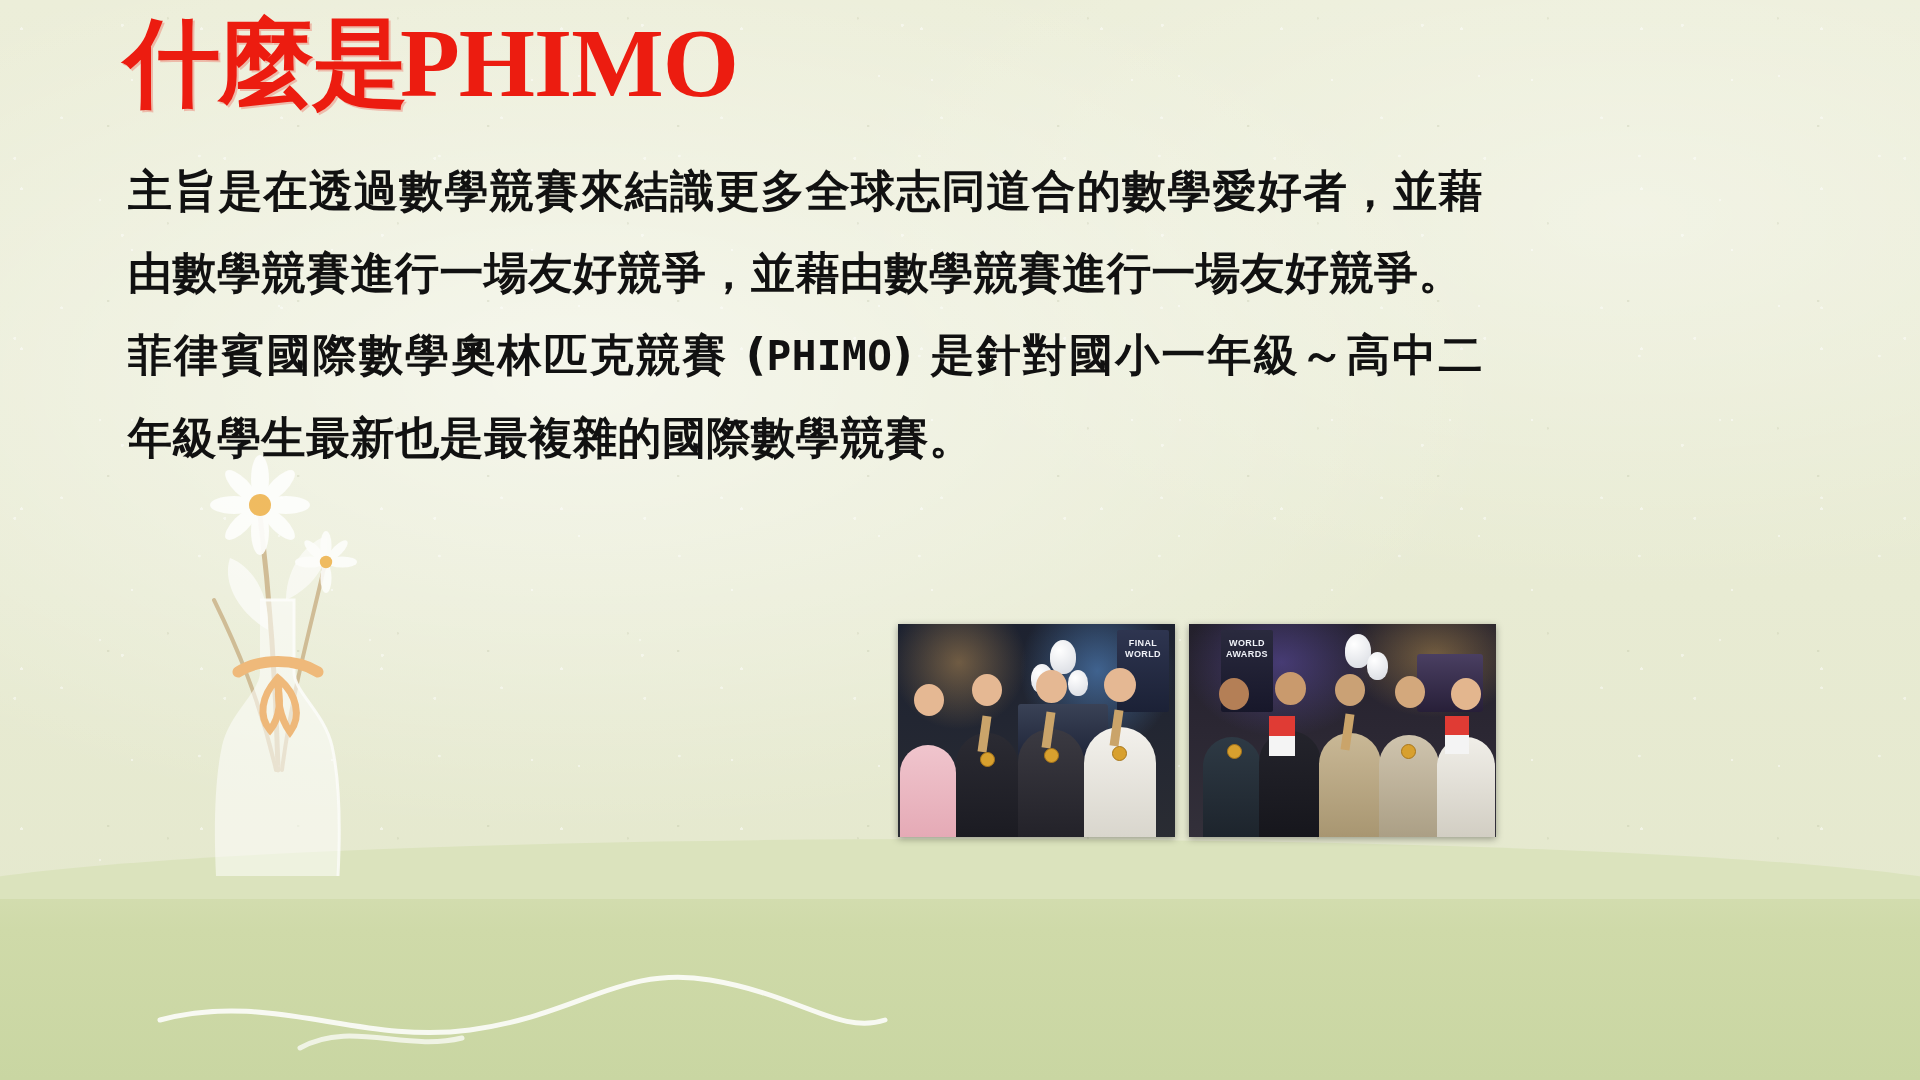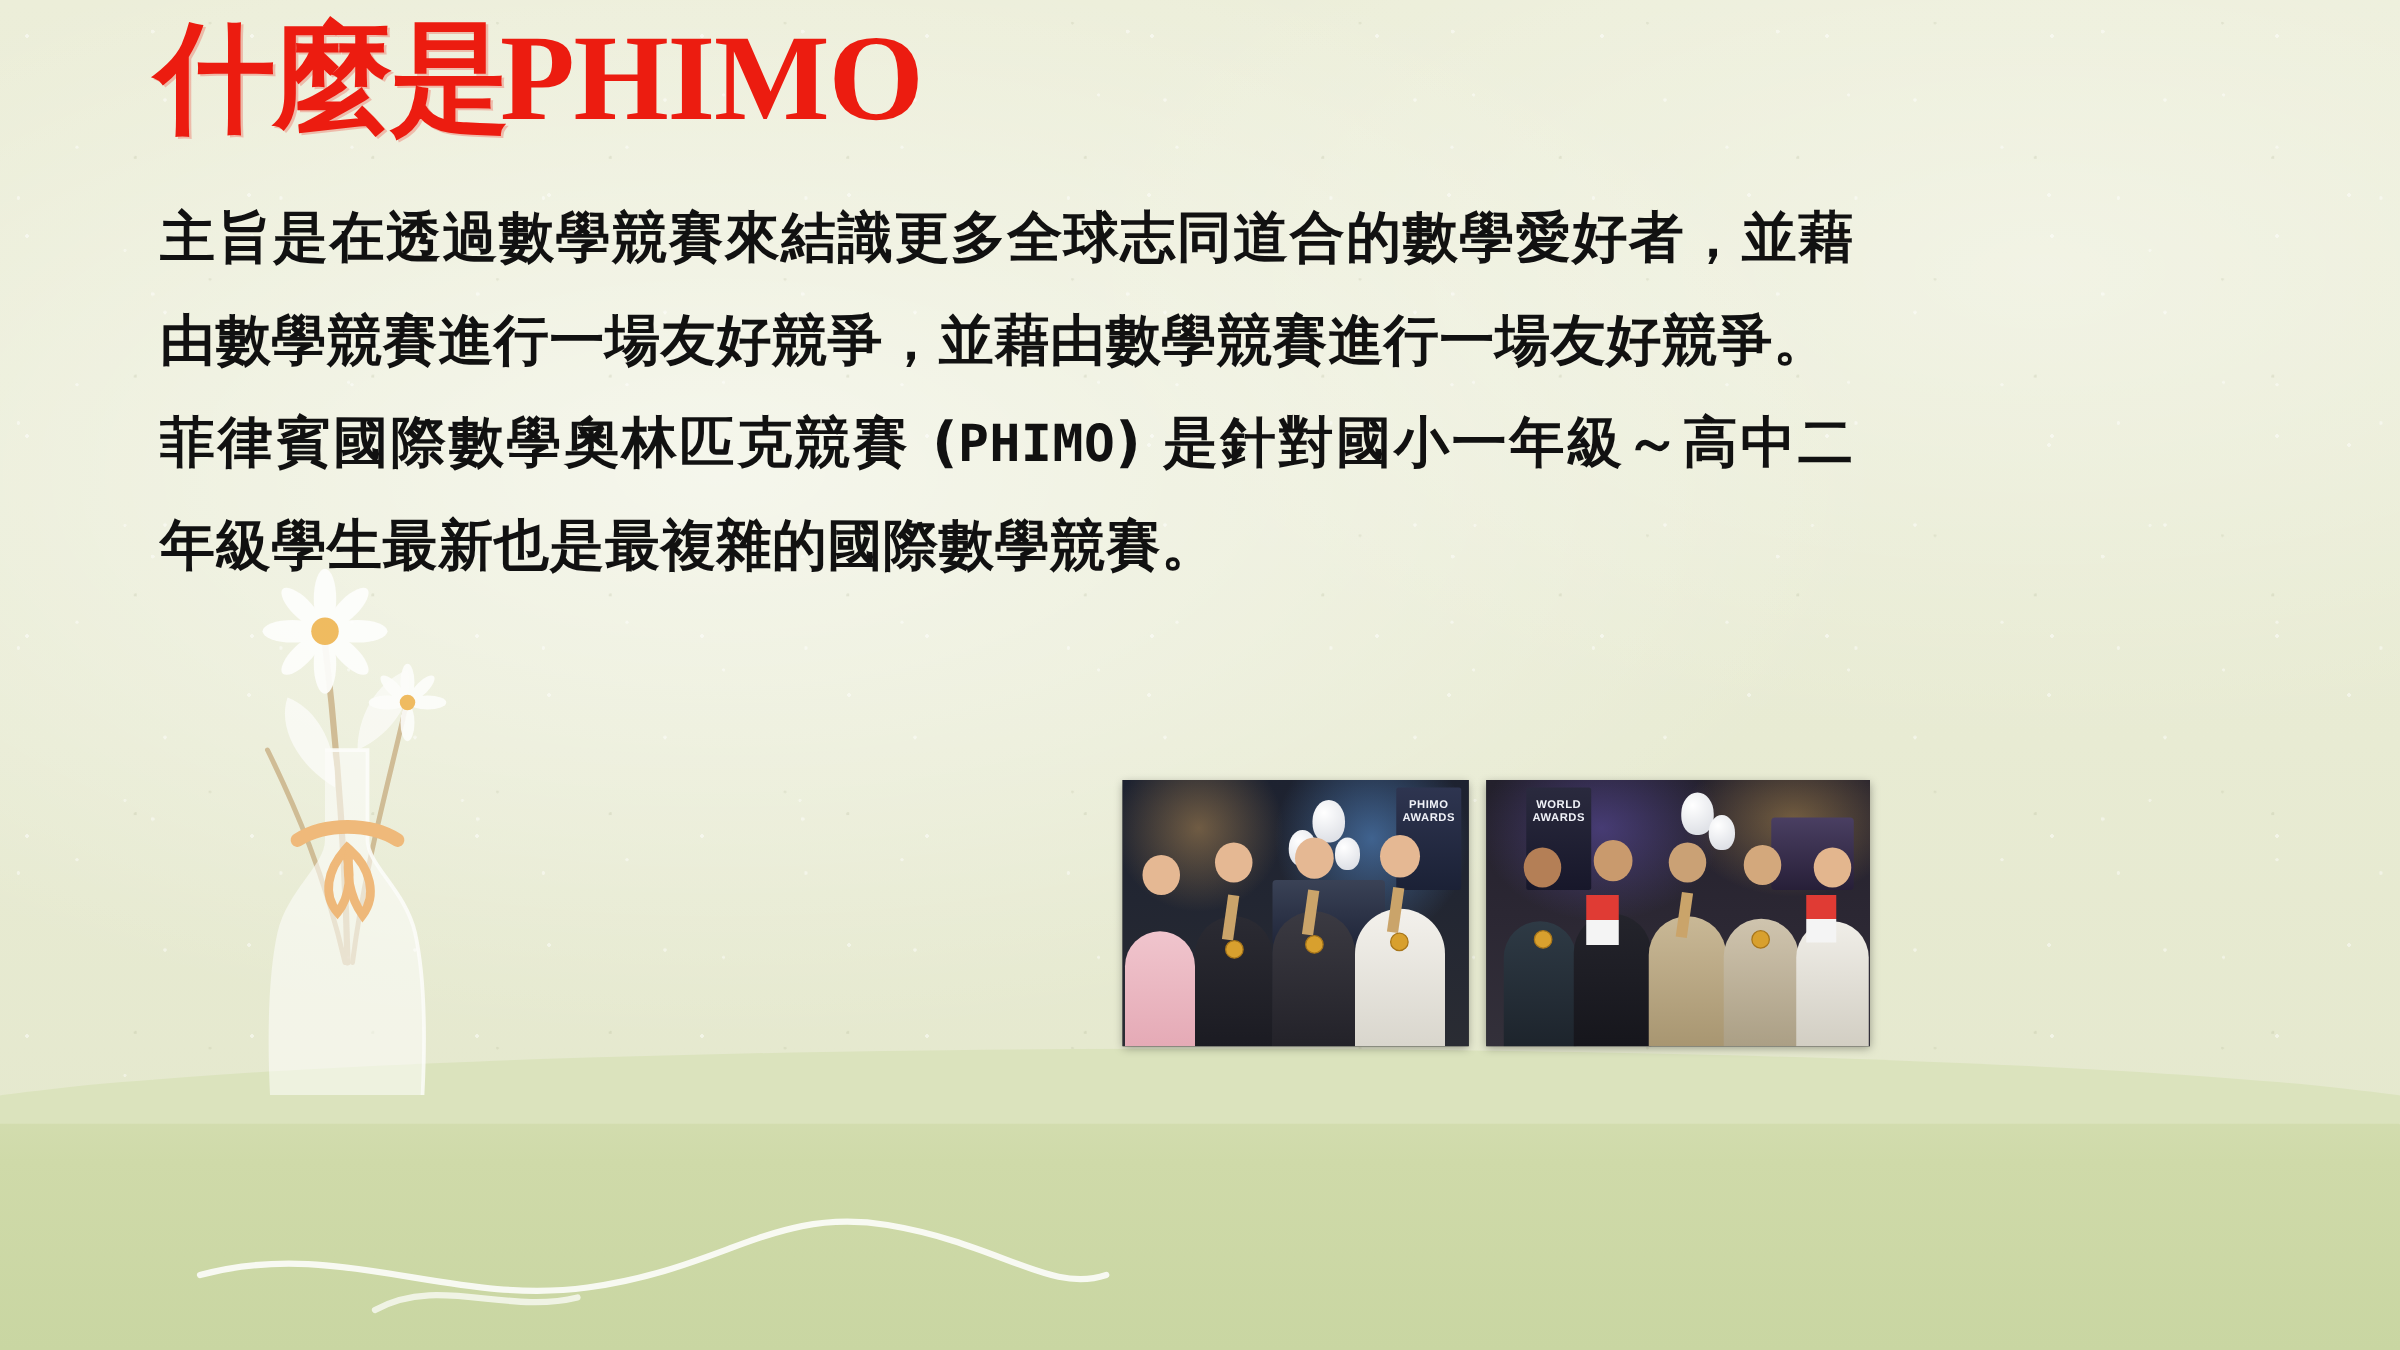--- a/index.html
+++ b/index.html
@@ -284,21 +284,21 @@
     <p class="para last-para"><span>菲律賓國際數學奧林匹克競賽 (</span><span class="mono">PHIMO</span><span>) 是針對國小一年級～高中二年級學生最新也是最複雜的國際數學競賽。</span></p>
 
   </div>
 
   <div class="photo" id="photo-left">
     <div class="ph-stage"></div>
     <div class="ph-balloon" style="left:152px; top:16px;"></div>
     <div class="ph-balloon" style="left:133px; top:40px; width:22px; height:29px;"></div>
     <div class="ph-balloon" style="left:170px; top:46px; width:20px; height:26px;"></div>
     <div style="position:absolute;left:120px;top:80px;width:90px;height:52px;background:linear-gradient(180deg,#3a4256,#20263a);border-radius:3px;"></div>
-    <div class="ph-banner">PHIMO AWARDS</div>
+    <div class="ph-banner">FINAL WORLD</div>
 
     <div class="ph-person" style="left:2px;  width:56px; height:92px; background:linear-gradient(180deg,#f0c5cd,#e5aab6);"></div>
     <div class="ph-head" style="left:16px; top:60px; width:30px; height:32px;"></div>
     <div class="ph-person" style="left:58px; width:62px; height:104px; background:linear-gradient(180deg,#2b2b33,#1b1b22);"></div>
     <div class="ph-head" style="left:74px; top:50px; width:30px; height:32px;"></div>
     <div class="ph-sash" style="left:82px; top:92px;"></div>
     <div class="ph-medal" style="left:82px; top:128px;"></div>
     <div class="ph-person" style="left:120px; width:66px; height:108px; background:linear-gradient(180deg,#3b3a42,#232229);"></div>
     <div class="ph-head" style="left:138px; top:46px; width:31px; height:33px;"></div>
     <div class="ph-sash" style="left:146px; top:88px;"></div>

